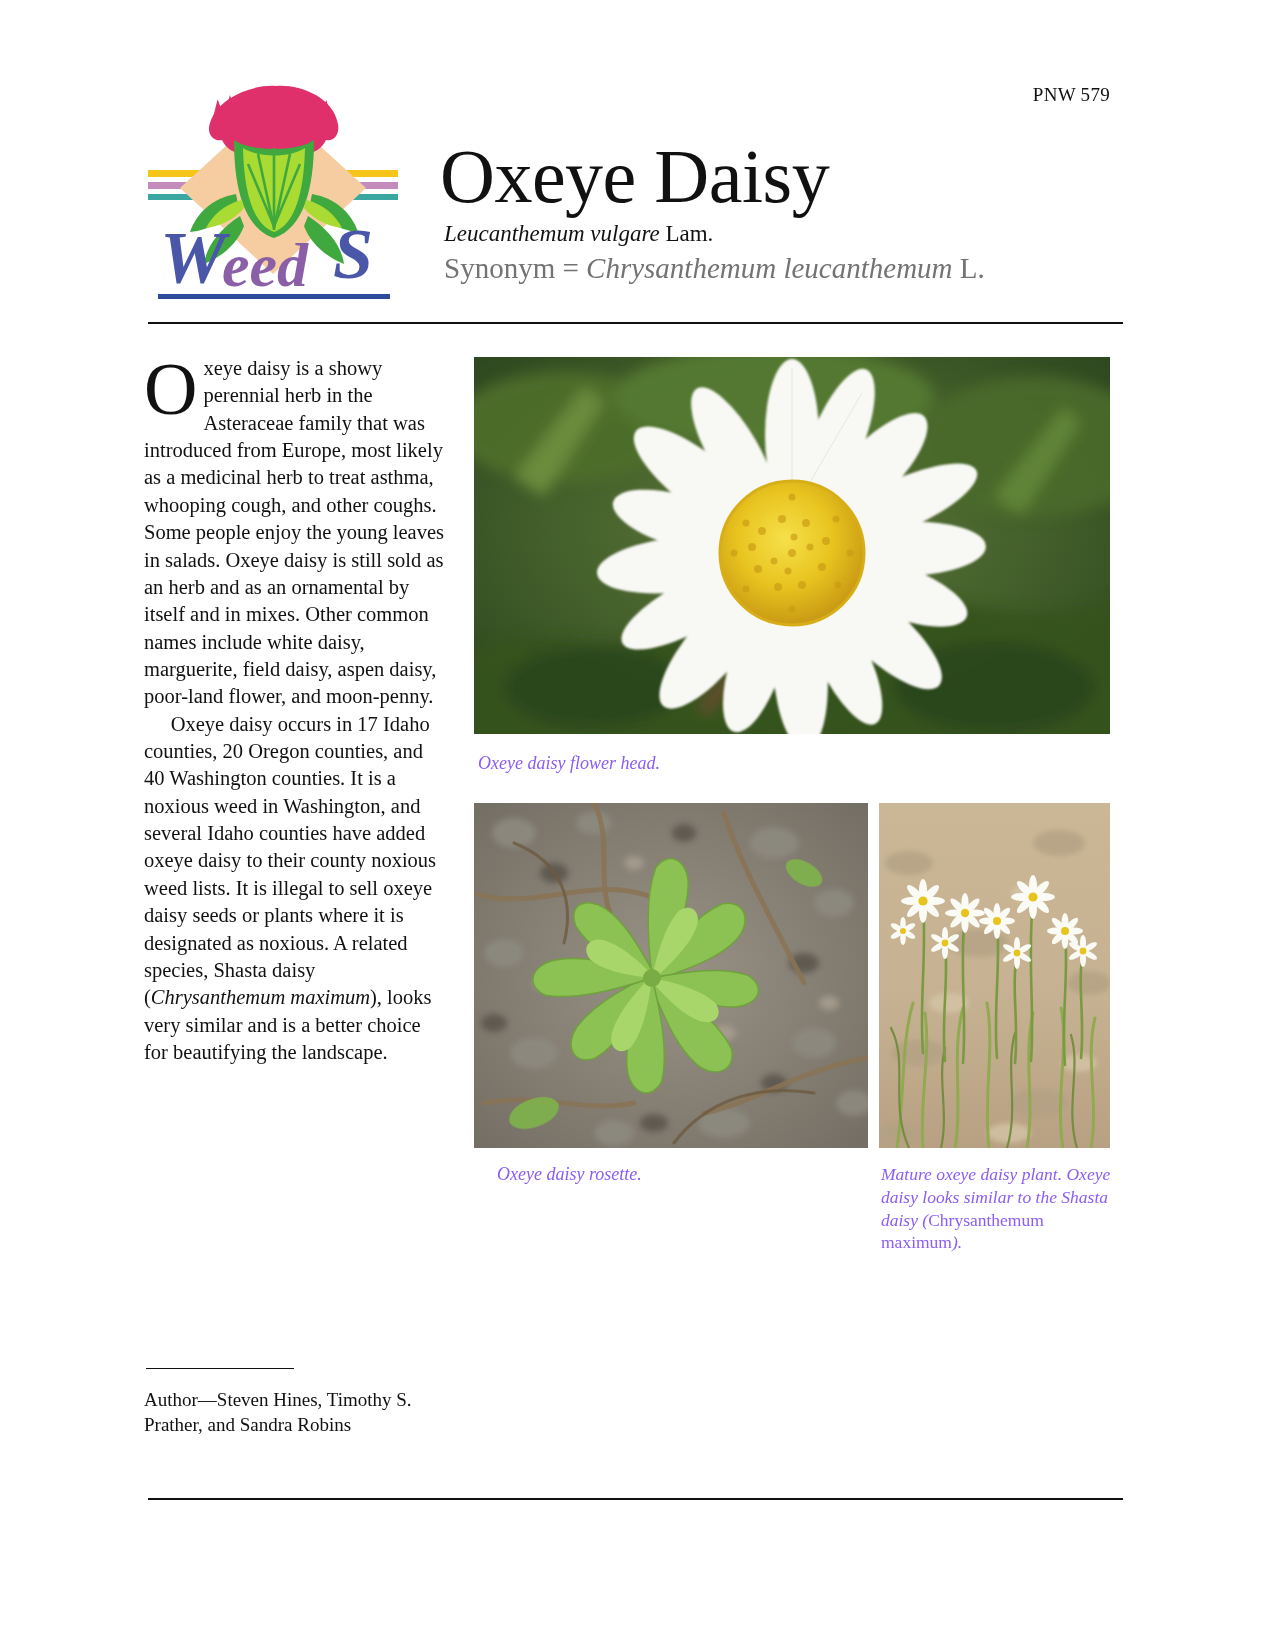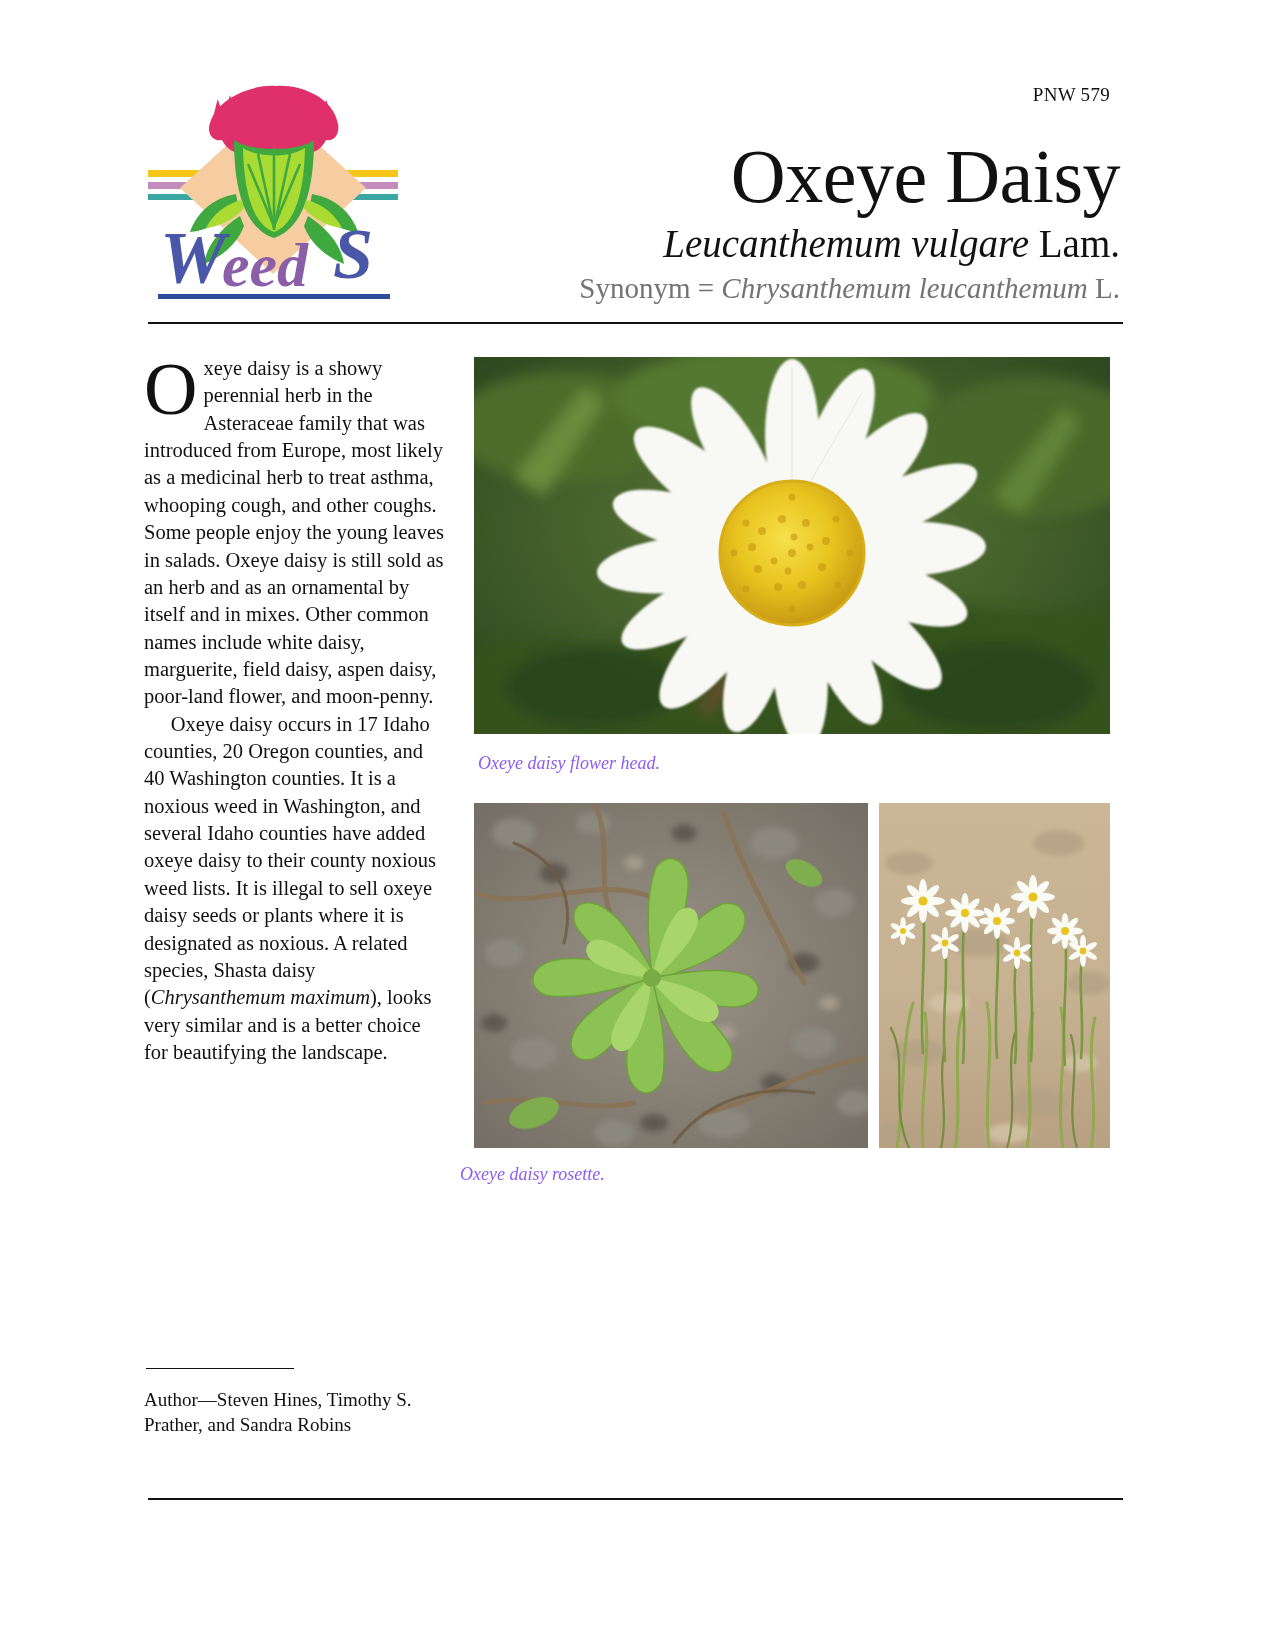--- a/index.html
+++ b/index.html
@@ -34,32 +34,31 @@
     width: 250px;
     height: 235px;
   }
   .logo svg { display: block; }
 
   .title-block {
     position: absolute;
     left: 440px;
     top: 140px;
     width: 680px;
-    text-align: right;
   }
   .doc-title {
     font-size: 76px;
     line-height: 0.95;
     letter-spacing: -0.5px;
     color: #111;
     margin: 0;
     font-weight: normal;
   }
   .sci-name {
-    font-size: 39px;
+    font-size: 23px;
     line-height: 1.25;
     margin: 8px 0 0 4px;
     color: #111;
   }
   .sci-name .it { font-style: italic; }
   .synonym {
     font-size: 29px;
     line-height: 1.25;
     margin: 1px 0 0 4px;
     color: #737373;
@@ -131,21 +130,21 @@
   .photo-mature { left: 879px; top: 803px; width: 231px; height: 345px; }
 
   .caption {
     position: absolute;
     font-style: italic;
     font-size: 18px;
     line-height: 1.28;
     color: #8b5cf6;
   }
   .caption-main { left: 478px; top: 752px; width: 500px; }
-  .caption-rosette { left: 460px; top: 1163px; width: 380px; }
+  .caption-rosette { left: 497px; top: 1163px; width: 380px; }
   .caption-mature { left: 881px; top: 1163px; width: 235px; font-size: 17.5px; line-height: 1.3; }
   .caption-mature .up { font-style: normal; }
 
   
   .footer-rule {
     position: absolute;
     left: 148px;
     top: 1498px;
     width: 975px;
     border-top: 2.5px solid #111;
@@ -611,16 +610,17 @@
               <ellipse cx="0" cy="-7" rx="2.8" ry="7" transform="rotate(120)"></ellipse>
               <ellipse cx="0" cy="-7" rx="2.8" ry="7" transform="rotate(180)"></ellipse>
               <ellipse cx="0" cy="-7" rx="2.8" ry="7" transform="rotate(240)"></ellipse>
               <ellipse cx="0" cy="-7" rx="2.8" ry="7" transform="rotate(300)"></ellipse>
             </g>
           <circle r="3" fill="#e8c41f"></circle>
         </g>
       </g>
     </svg>
   </div>
+  <div class="caption caption-mature"><span>Mature oxeye daisy plant. Oxeye daisy looks similar to the Shasta daisy (</span><span class="up">Chrysanthemum maximum</span><span>).</span></div>
 
   <div class="footer-rule"></div>
 
 </div>
 
 </body></html>

